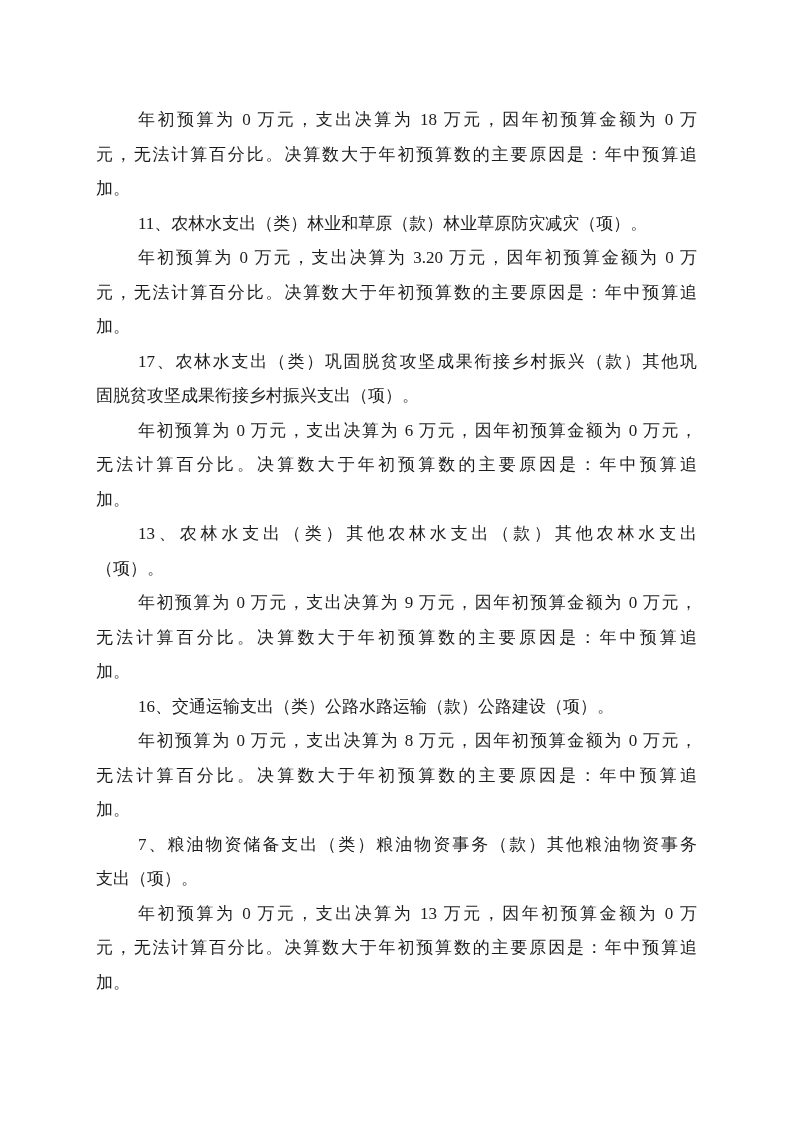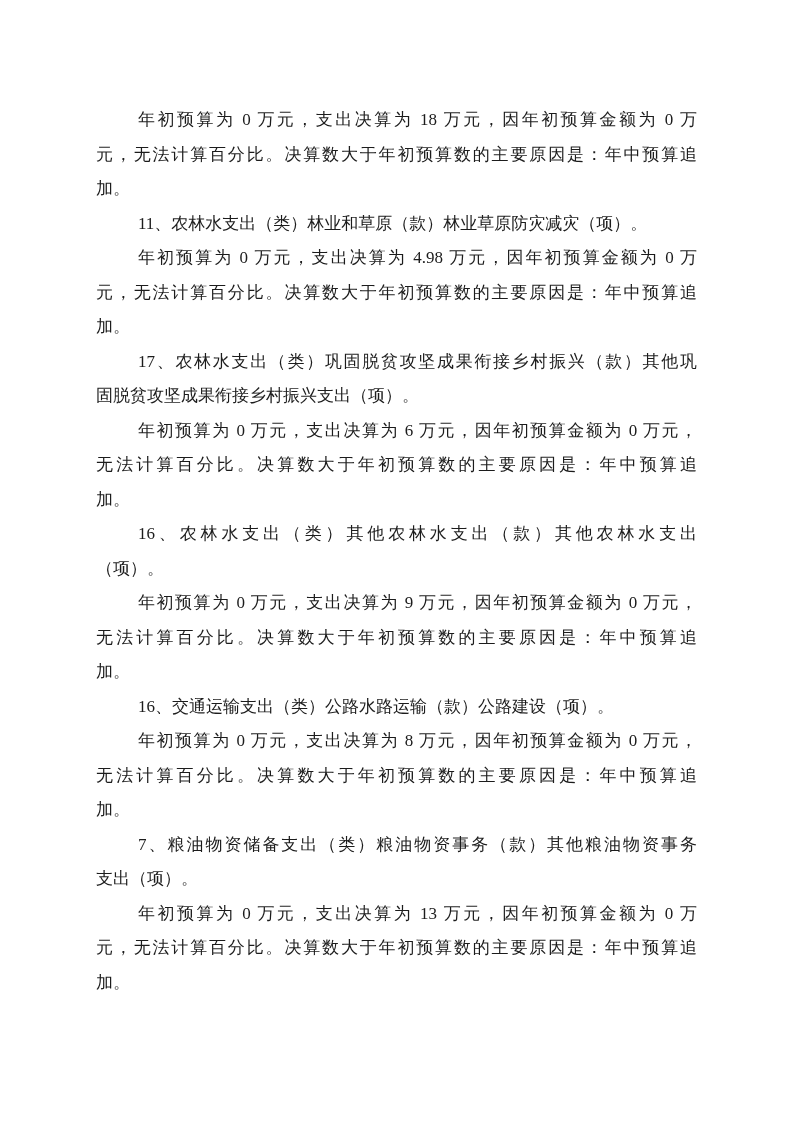--- a/index.html
+++ b/index.html
@@ -60,35 +60,35 @@
   <div class="content" id="document-body" style="color: rgb(28, 28, 28);">
       <div class="para">
         <div class="line first">年初预算为 0 万元，支出决算为 18 万元，因年初预算金额为 0 万</div>
         <div class="line">元，无法计算百分比。决算数大于年初预算数的主要原因是：年中预算追</div>
         <div class="line last">加。</div>
       </div>
       <div class="para">
         <div class="line first last">11、农林水支出（类）林业和草原（款）林业草原防灾减灾（项）。</div>
       </div>
       <div class="para">
-        <div class="line first">年初预算为 0 万元，支出决算为 4.98 万元，因年初预算金额为 0 万</div>
+        <div class="line first">年初预算为 0 万元，支出决算为 3.20 万元，因年初预算金额为 0 万</div>
         <div class="line">元，无法计算百分比。决算数大于年初预算数的主要原因是：年中预算追</div>
         <div class="line last">加。</div>
       </div>
       <div class="para">
         <div class="line first">17、农林水支出（类）巩固脱贫攻坚成果衔接乡村振兴（款）其他巩</div>
         <div class="line last">固脱贫攻坚成果衔接乡村振兴支出（项）。</div>
       </div>
       <div class="para">
         <div class="line first">年初预算为 0 万元，支出决算为 6 万元，因年初预算金额为 0 万元，</div>
         <div class="line">无法计算百分比。决算数大于年初预算数的主要原因是：年中预算追</div>
         <div class="line last">加。</div>
       </div>
       <div class="para">
-        <div class="line first">16、农林水支出（类）其他农林水支出（款）其他农林水支出</div>
+        <div class="line first">13、农林水支出（类）其他农林水支出（款）其他农林水支出</div>
         <div class="line last">（项）。</div>
       </div>
       <div class="para">
         <div class="line first">年初预算为 0 万元，支出决算为 9 万元，因年初预算金额为 0 万元，</div>
         <div class="line">无法计算百分比。决算数大于年初预算数的主要原因是：年中预算追</div>
         <div class="line last">加。</div>
       </div>
       <div class="para">
         <div class="line first last">16、交通运输支出（类）公路水路运输（款）公路建设（项）。</div>
       </div>

